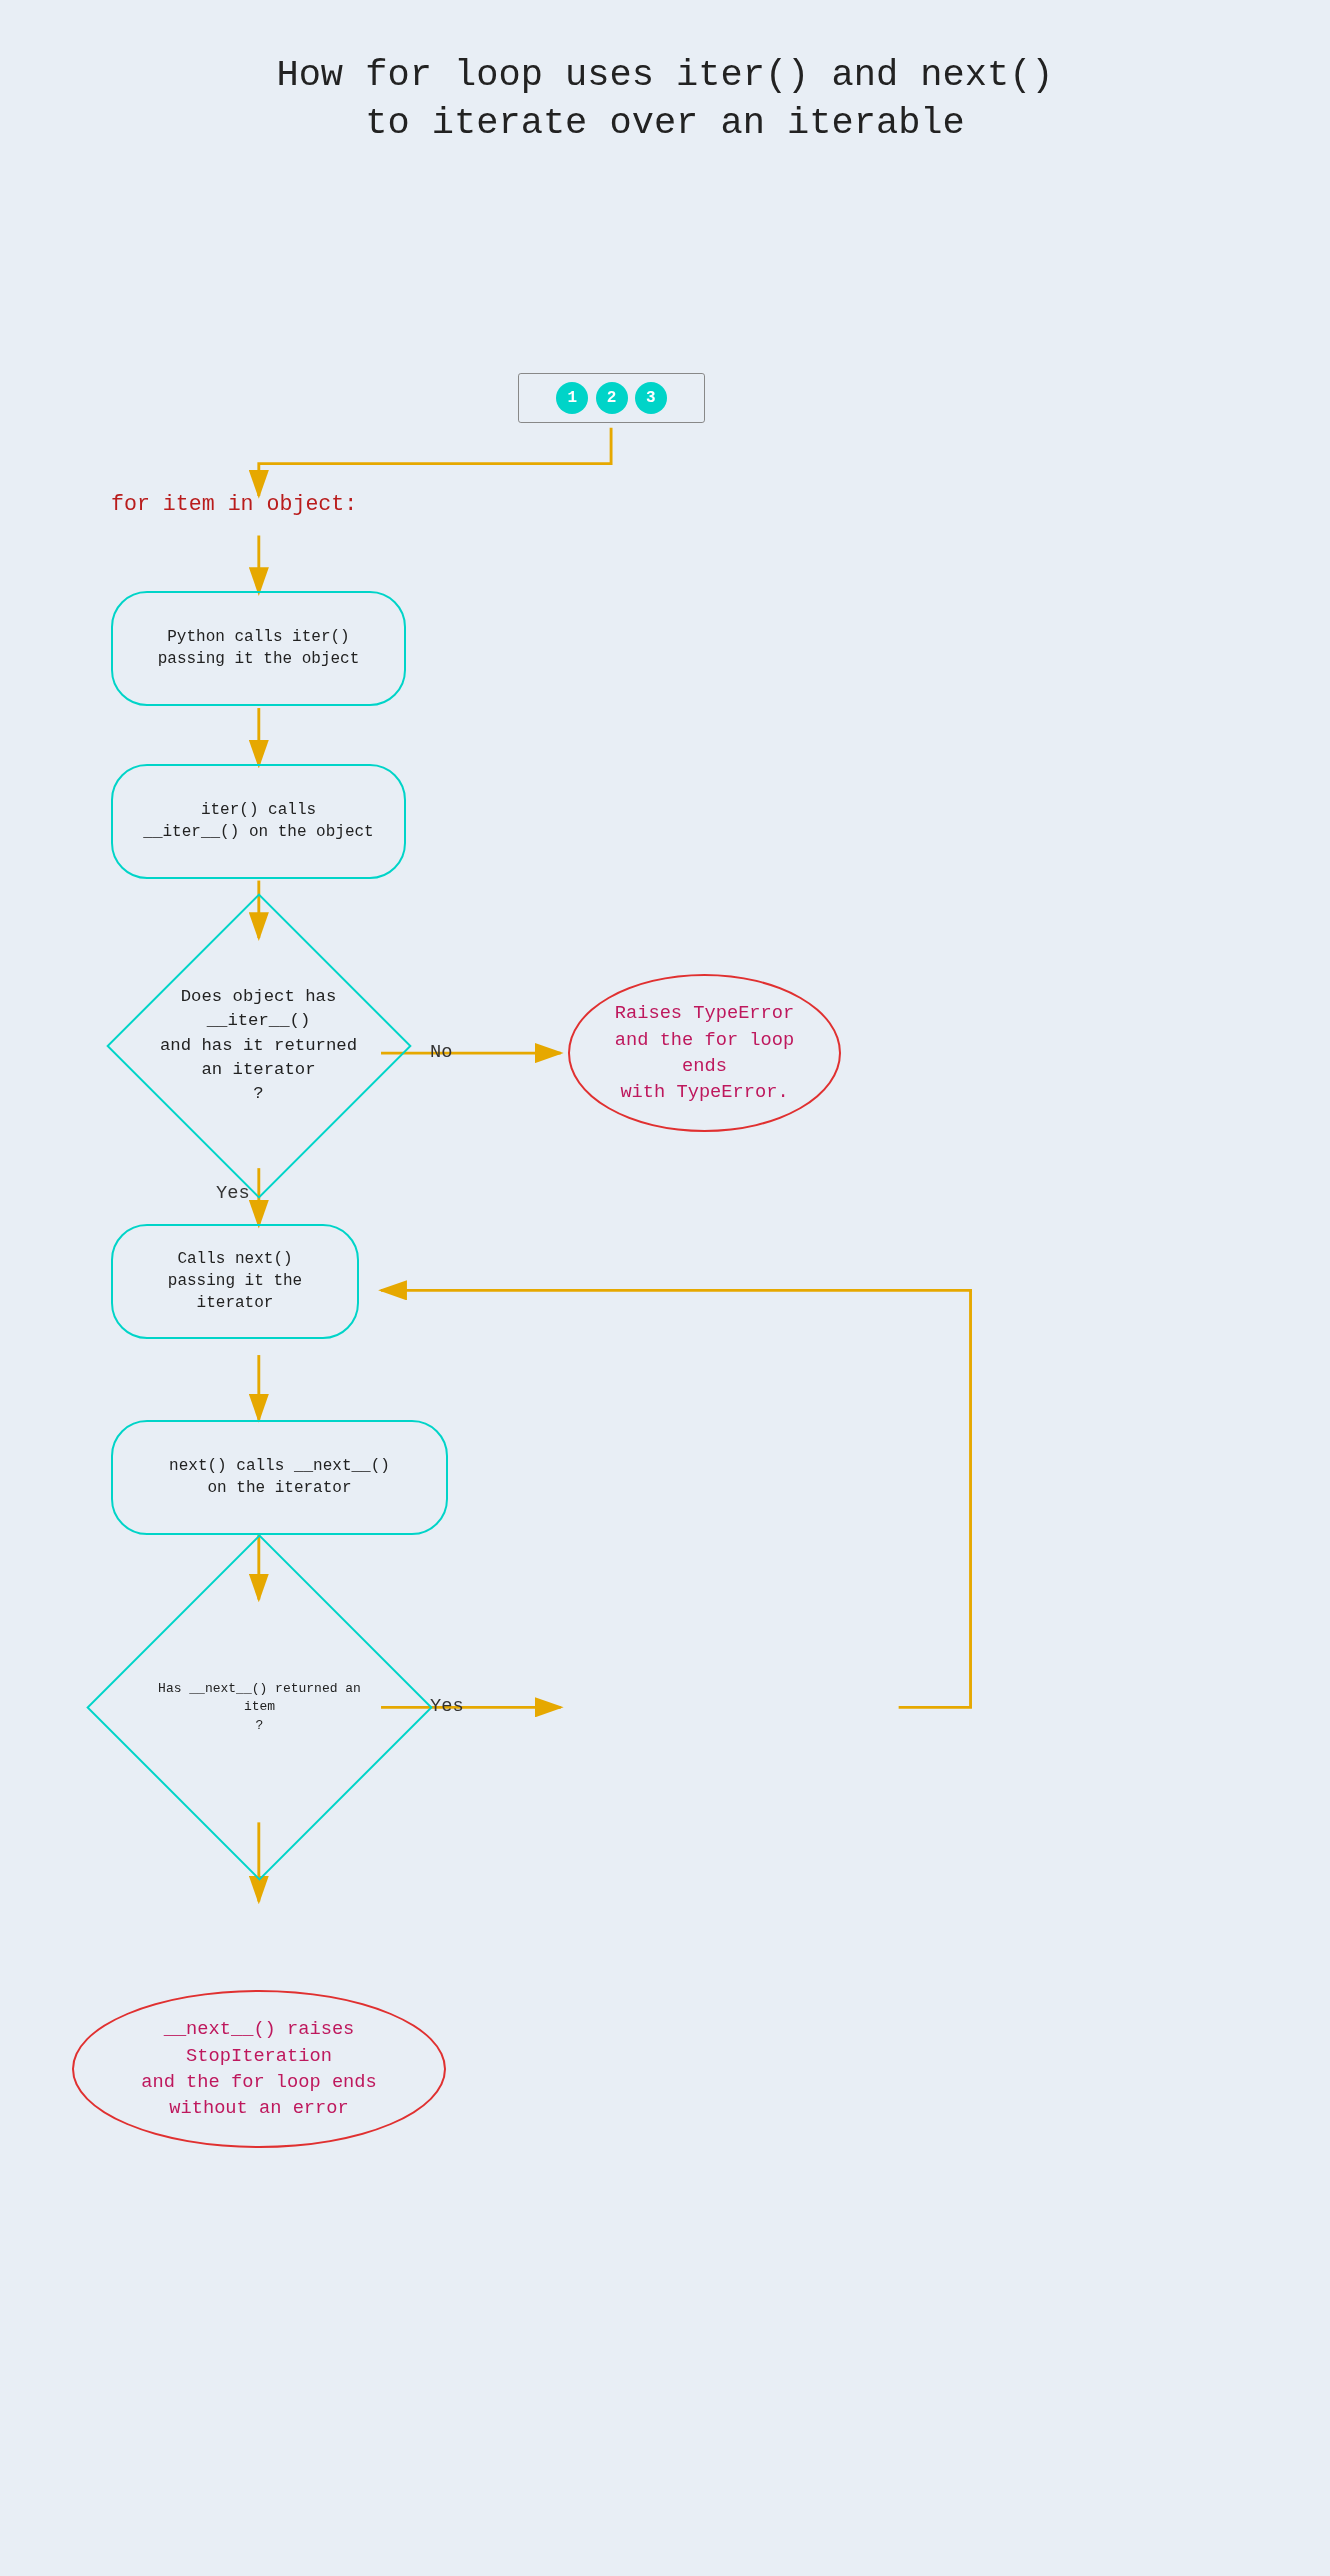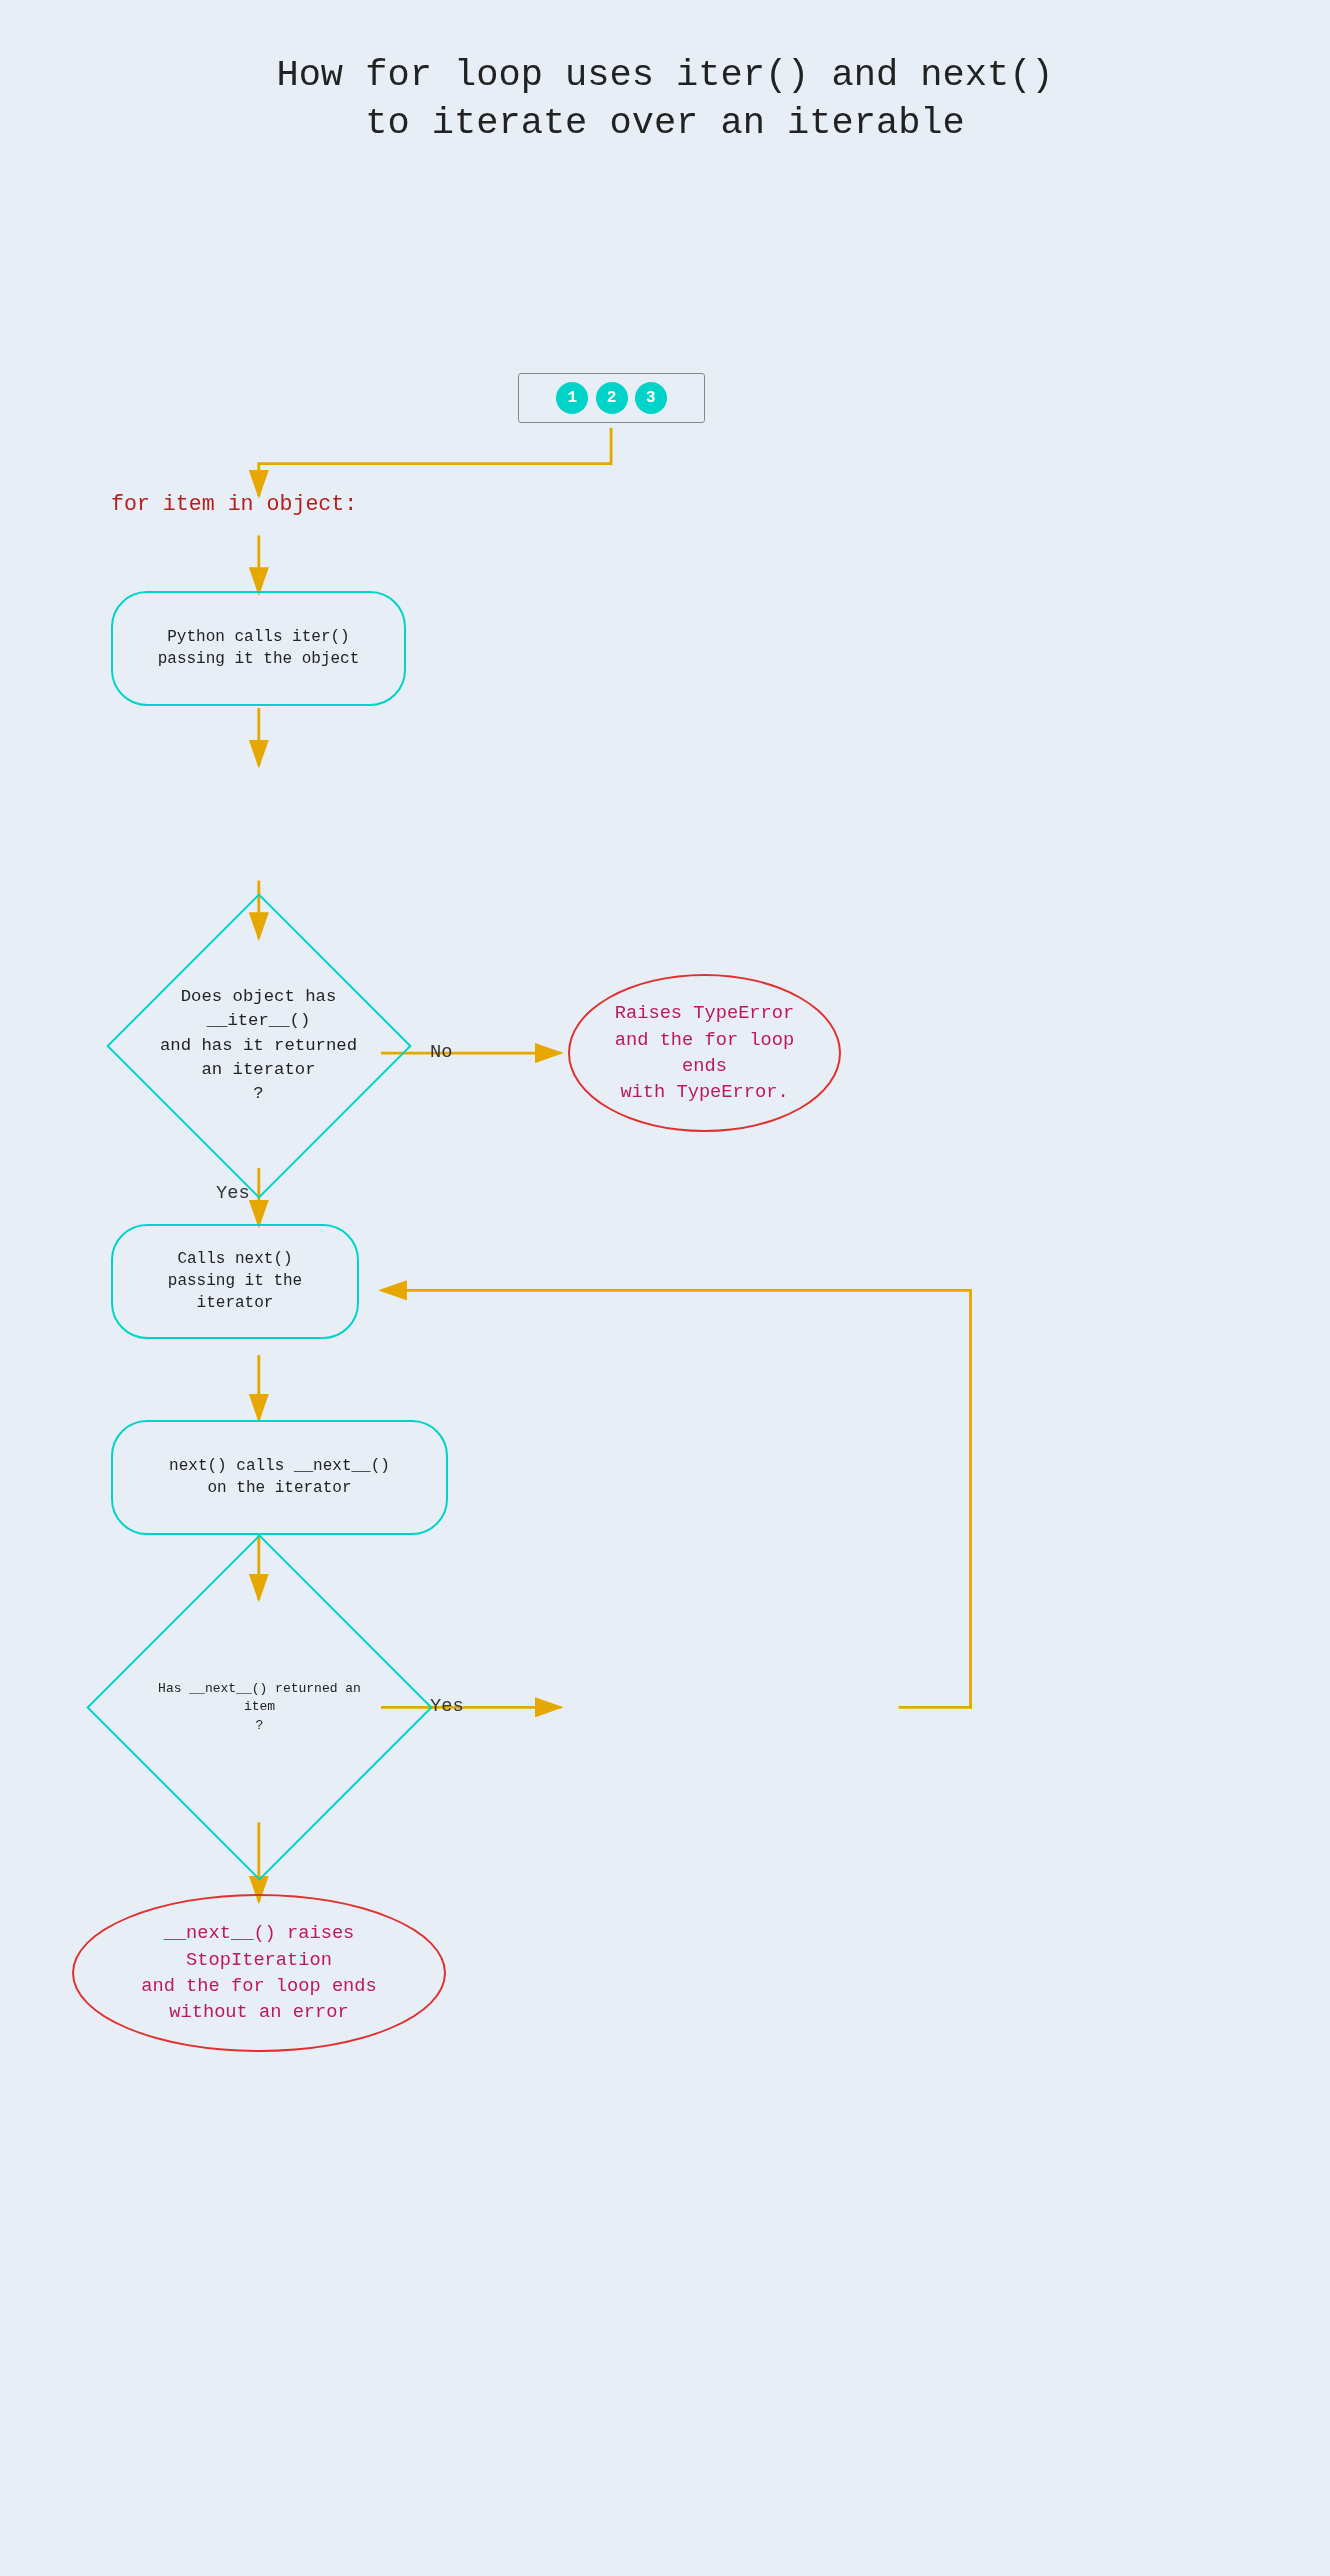--- a/index.html
+++ b/index.html
@@ -205,20 +205,24 @@
 
     <div class="code-label" style="left: 111px; top: 302px;">
       <span>for item in object:</span>
     </div>
 
     <div class="shape rounded-rect" style="left: 111px; top: 401px; width: 295px; height: 115px;">
       <span style="white-space: pre-line;">Python calls iter()
 passing it the object</span>
     </div>
 
+    <div class="shape rounded-rect" style="left: 111px; top: 574px; width: 295px; height: 115px;">
+      <span style="white-space: pre-line;">iter() calls
+__iter__() on the object</span>
+    </div>
 
     <div class="diamond-wrapper" style="position: absolute; left: 111px; top: 734px; width: 295px; height: 245px;">
       <div class="diamond"></div>
       <div class="diamond-text" style="position:absolute; top:50%; left:50%; transform:translate(-50%,-50%); width:216px; text-align:center; font-size:17.3px; line-height:1.4;">
         <span style="white-space: pre-line;">Does object has __iter__()
 and has it returned an iterator
 ?</span>
       </div>
     </div>
 
@@ -252,21 +256,21 @@
         <span style="white-space: pre-line;">Has __next__() returned an item
 ?</span>
       </div>
     </div>
 
     <div class="arrow-label" style="left: 430px; top: 1505px;">
       <span>Yes</span>
     </div>
 
 
-    <div class="shape oval oval-red" style="left: 72px; top: 1704px; width: 374px; height: 158px; align-items: center;">
+    <div class="shape oval oval-red" style="left: 72px; top: 1800px; width: 374px; height: 158px; align-items: center;">
       <span style="white-space: pre-line;">__next__() raises StopIteration
 and the for loop ends
 without an error</span>
     </div>
 
   </div>
 </div>
 
 
 </body></html>

